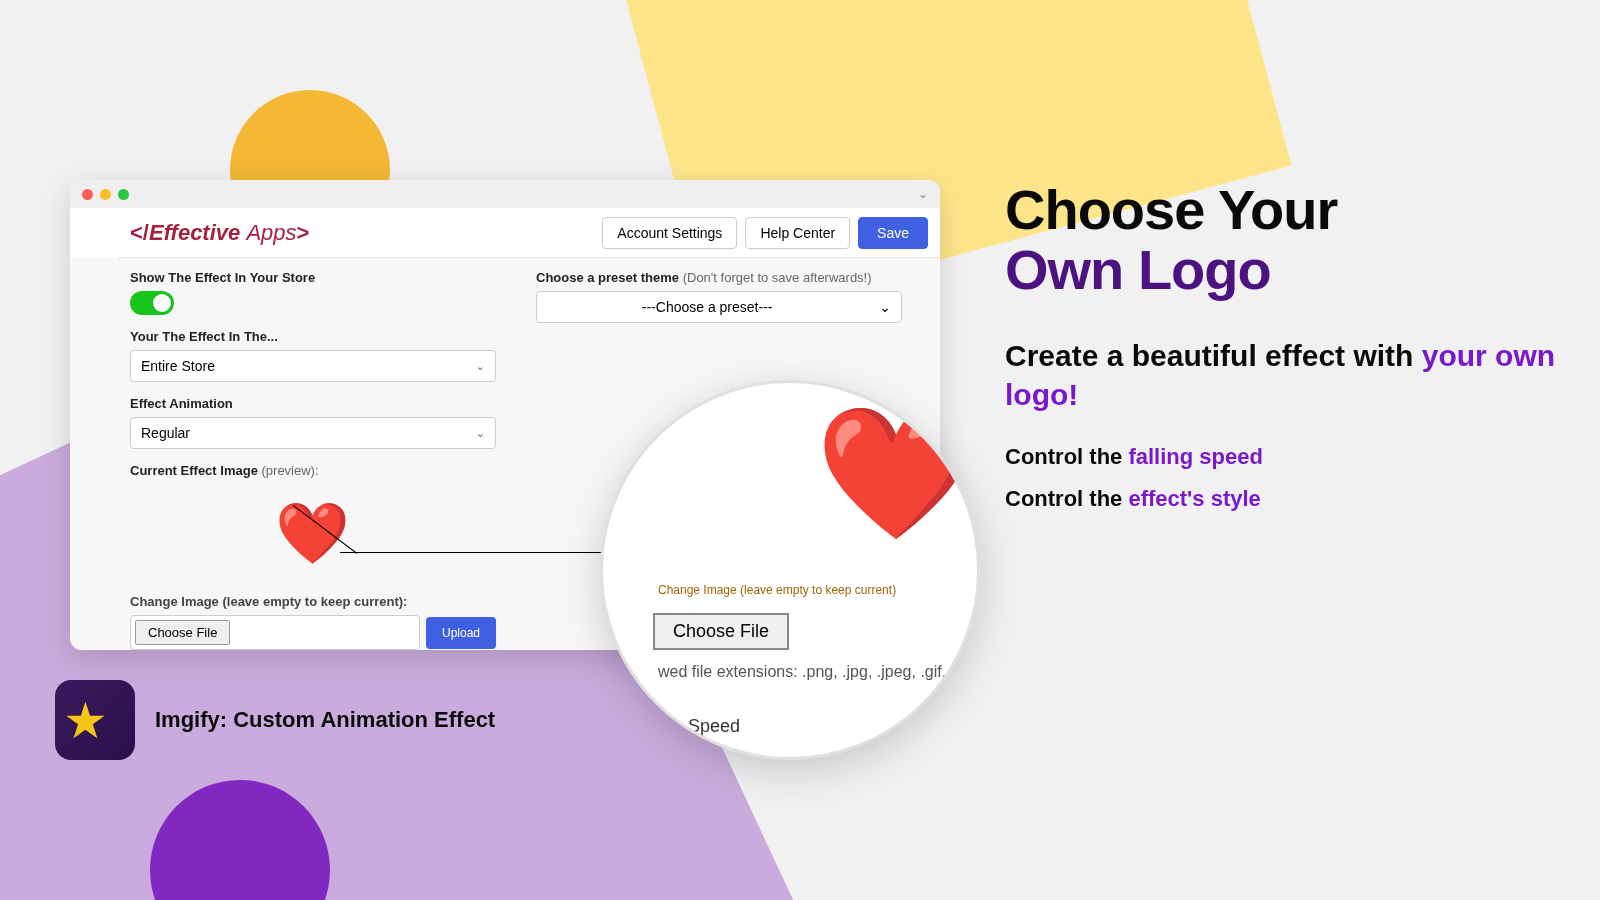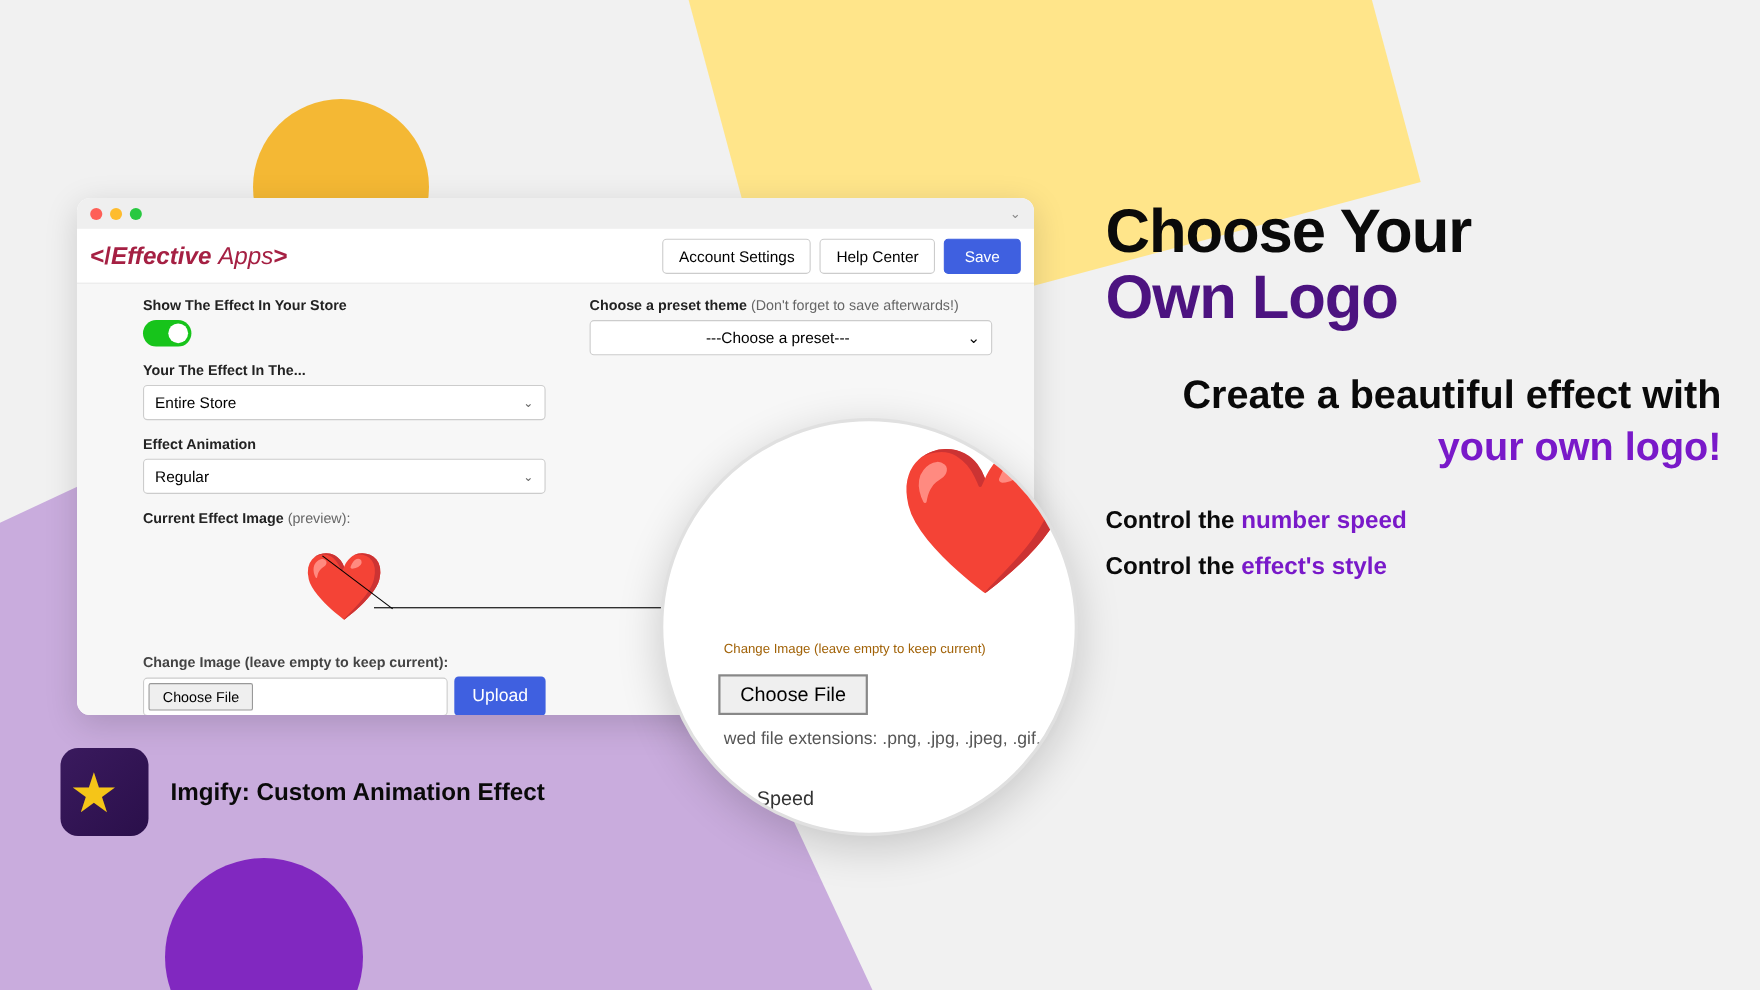--- a/index.html
+++ b/index.html
@@ -65,20 +65,21 @@
 .dot.y { background: #febc2e; }
 .dot.g { background: #28c840; }
 .titlebar .chev { margin-left: auto; color: #888; font-size: 12px; }
 
 .app-header {
   height: 50px;
   display: flex;
   align-items: center;
   padding: 0 12px;
   border-bottom: 1px solid #e5e5e5;
+  margin-left: 48px;
 }
 .logo {
   font-size: 22px;
   font-weight: 600;
   color: #a52043;
   font-style: italic;
 }
 .logo .br { color: #a52043; font-style: normal; font-weight: bold; }
 .logo .apps { font-weight: 400; }
 .header-actions { margin-left: auto; display: flex; gap: 8px; }
@@ -171,21 +172,21 @@
   padding: 4px 12px;
   font-size: 13px;
   border-radius: 2px;
 }
 .upload-btn {
   background: #3f60e0;
   color: #fff;
   border: none;
   padding: 9px 16px;
   border-radius: 4px;
-  font-size: 16px;
+  font-size: 12px;
 }
 
 .preset-select {
   width: 100%;
   border: 1px solid #ccc;
   background: #fff;
   border-radius: 4px;
   padding: 7px 10px;
   font-size: 14px;
   text-align: center;
@@ -297,26 +298,25 @@
 .marketing h1 {
   font-size: 56px;
   font-weight: 800;
   line-height: 1.08;
   color: #0a0a0a;
   margin-bottom: 35px;
   letter-spacing: -1px;
 }
 .marketing h1 .accent { color: #4c1380; }
 .marketing .sub {
-  font-size: 36px;
+  font-size: 30px;
   font-weight: 600;
   line-height: 1.3;
   color: #0a0a0a;
   margin-bottom: 30px;
-  text-align: right;
 }
 .marketing .sub .accent { color: #7919c9; }
 .marketing .feat {
   font-size: 22px;
   font-weight: 700;
   color: #0a0a0a;
   margin-bottom: 16px;
 }
 .marketing .feat .accent { color: #7919c9; }
 </style>
@@ -418,18 +418,18 @@
 
 <div class="marketing">
   <h1>
     <span>Choose Your</span><br>
     <span class="accent">Own Logo</span>
   </h1>
   <div class="sub">
     <span>Create a beautiful effect with </span><span class="accent">your own logo!</span>
   </div>
   <div class="feat">
-    <span>Control the </span><span class="accent">number speed</span>
+    <span>Control the </span><span class="accent">falling speed</span>
   </div>
   <div class="feat">
     <span>Control the </span><span class="accent">effect's style</span>
   </div>
 </div>
 
 </body></html>

